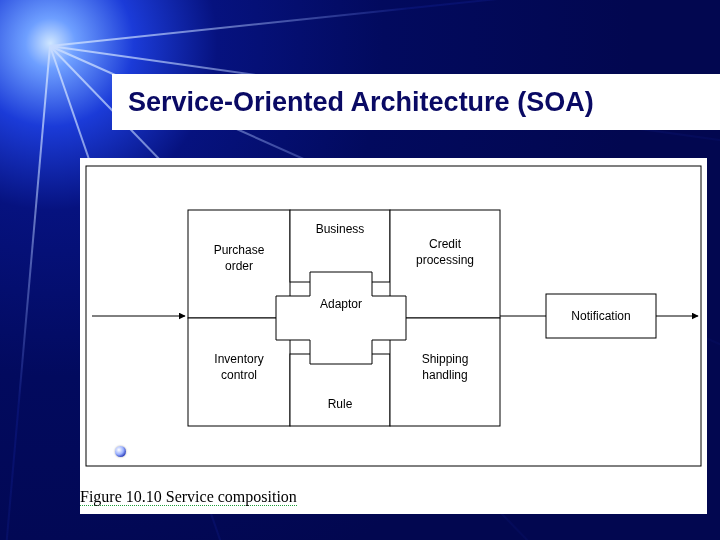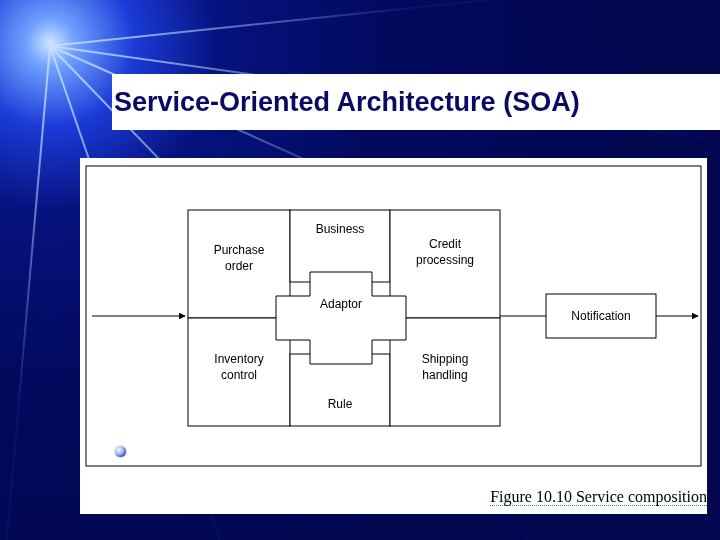--- a/index.html
+++ b/index.html
@@ -38,21 +38,21 @@
     position: absolute;
     left: 112px;
     top: 74px;
     width: 608px;
     height: 56px;
     background: #ffffff;
     display: flex;
     align-items: center;
   }
   .title {
-    padding-left: 2px;
+    padding-left: 16px;
     font-weight: 700;
     font-size: 27px;
     color: #0a0a64;
     white-space: nowrap;
   }
 
   .figure-wrap {
     position: absolute;
     left: 80px;
     top: 158px;
@@ -72,21 +72,21 @@
   .box-text {
     font-family: Arial, sans-serif;
     font-size: 12px;
     fill: #000;
   }
   .caption {
     position: absolute;
     bottom: 8px;
     left: 0;
     width: 100%;
-    text-align: right;
+    text-align: left;
     font-family: "Times New Roman", serif;
     font-size: 16px;
     color: #000;
   }
   .caption span {
     border-bottom: 1.5px dotted #1e9e3a;
   }
 
   .bullet {
     position: absolute;

